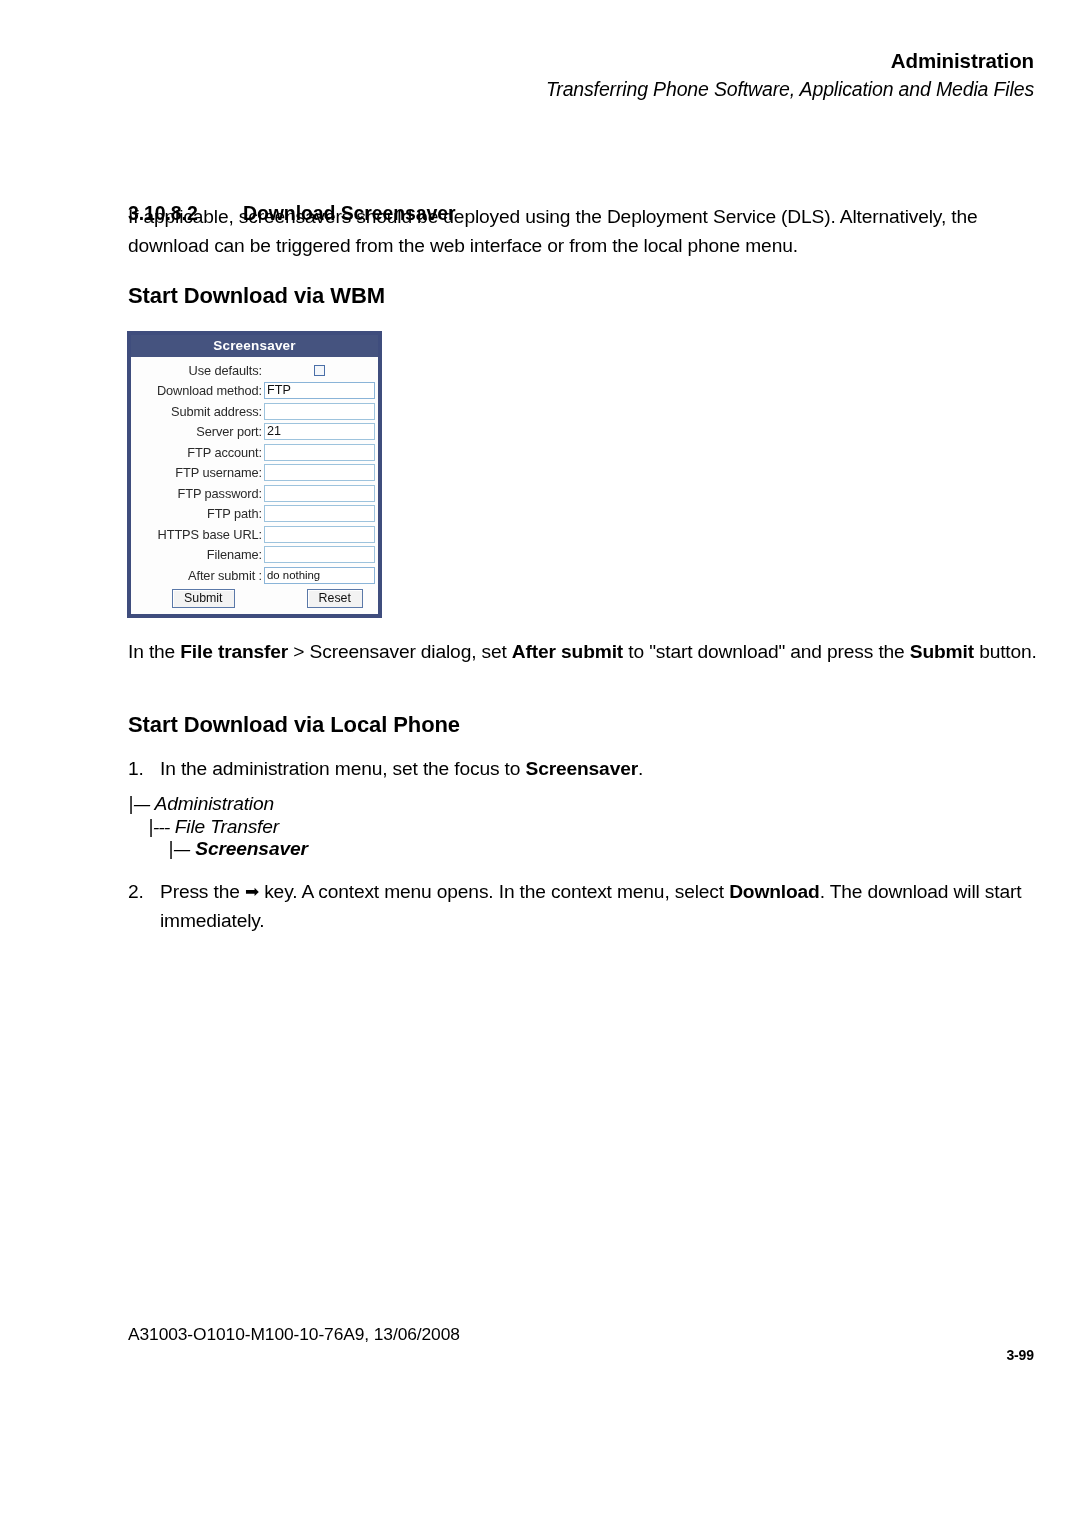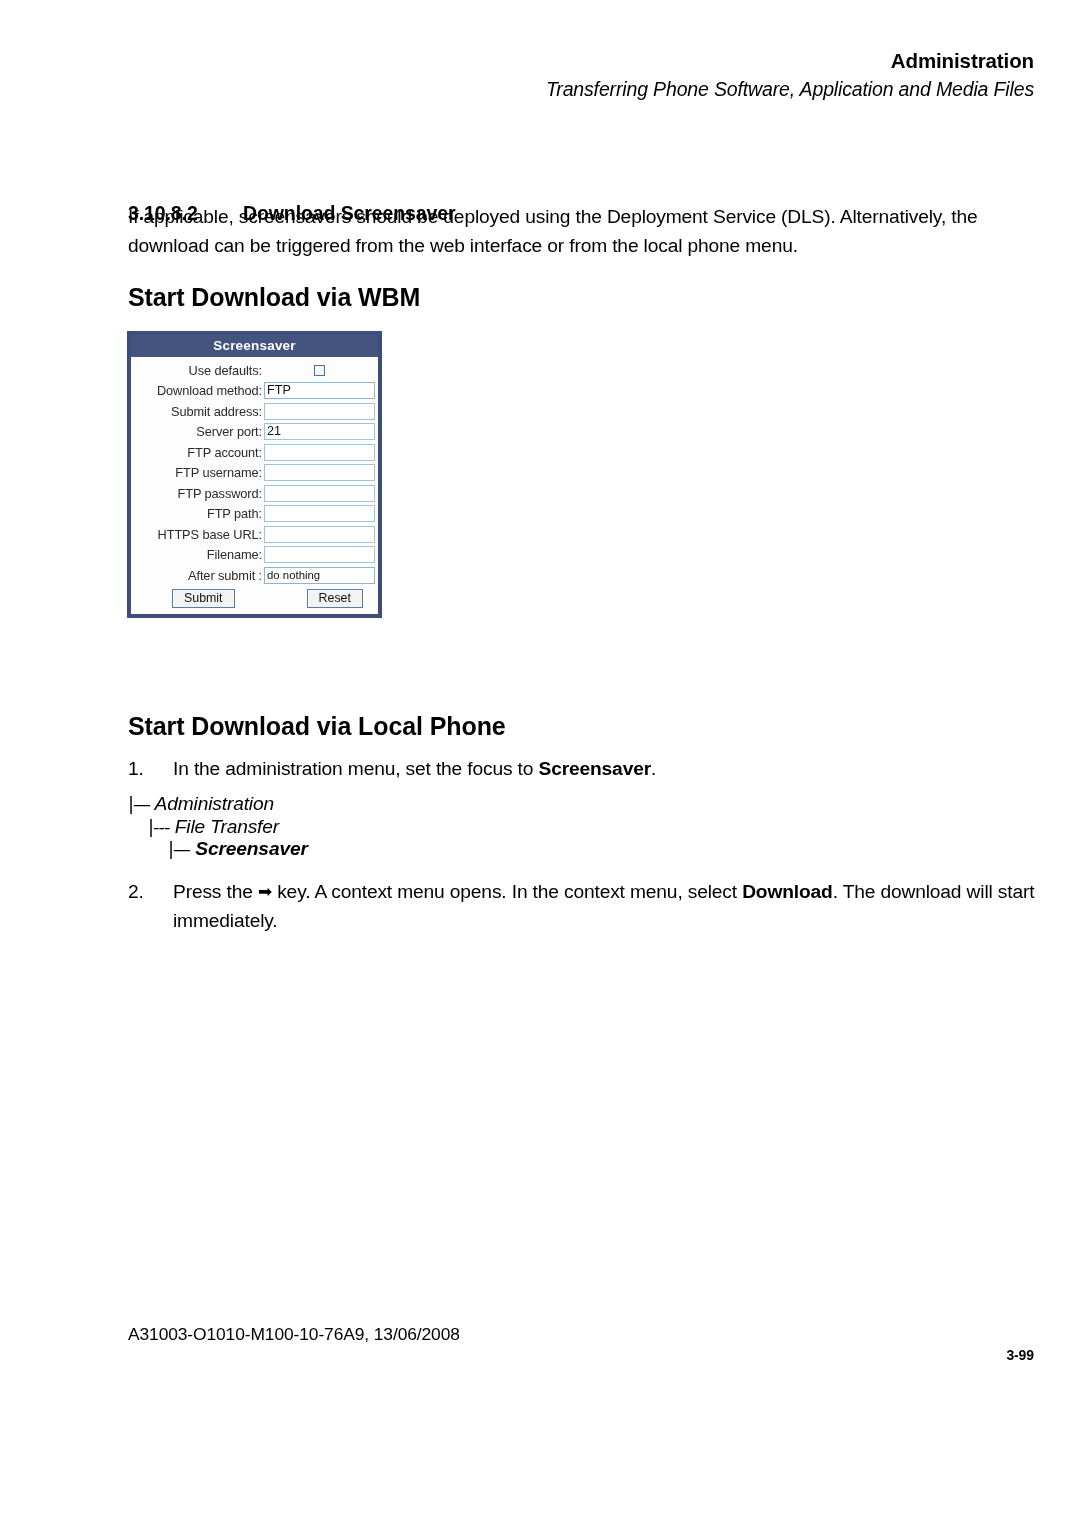--- a/index.html
+++ b/index.html
@@ -66,21 +66,21 @@
     font-size: 19.2px;
     line-height: 28.5px;
     letter-spacing: -0.15px;
   }
   .p-intro { top: 203px; }
   .p-wbm   { top: 638px; }
 
   .subhead {
     position: absolute;
     left: 112px;
-    font-size: 25px;
+    font-size: 22px;
     font-weight: bold;
     letter-spacing: -0.1px;
   }
   .sh-wbm   { top: 283px; }
   .sh-local { top: 712px; }
 
   
   .olist {
     position: absolute;
     left: 112px;
@@ -91,21 +91,21 @@
   }
   .li-1 { top: 755px; }
   .li-2 { top: 878px; }
   .li-num {
     position: absolute;
     left: 0;
     top: 0;
     width: 36px;
   }
   .li-body {
-    margin-left: 45px;
+    margin-left: 32px;
     display: block;
   }
   .arrow-key {
     font-family: "DejaVu Sans", sans-serif;
     font-size: 17px;
     line-height: 19px;
     display: inline-block;
     transform: translateY(-1px);
   }
 
@@ -320,20 +320,21 @@
       </div>
 
       <div class="wbtnrow">
         <button class="wbtn wbtn-submit">Submit</button>
         <button class="wbtn wbtn-reset">Reset</button>
       </div>
 
     </div>
   </div>
 
+  <div class="para p-wbm"><span>In the </span><b>File transfer</b><span> &gt; Screensaver dialog, set </span><b>After submit</b><span> to "start download" and press the </span><b>Submit</b><span> button.</span></div>
 
   <div class="subhead sh-local">Start Download via Local Phone</div>
 
   <div class="olist li-1">
     <span class="li-num">1.</span>
     <span class="li-body"><span>In the administration menu, set the focus to </span><b>Screensaver</b><span>.</span></span>
   </div>
 
   <div class="tree">
     <div class="tree-row tree-l1"><span class="tree-conn">|—</span> <span>Administration</span></div>

